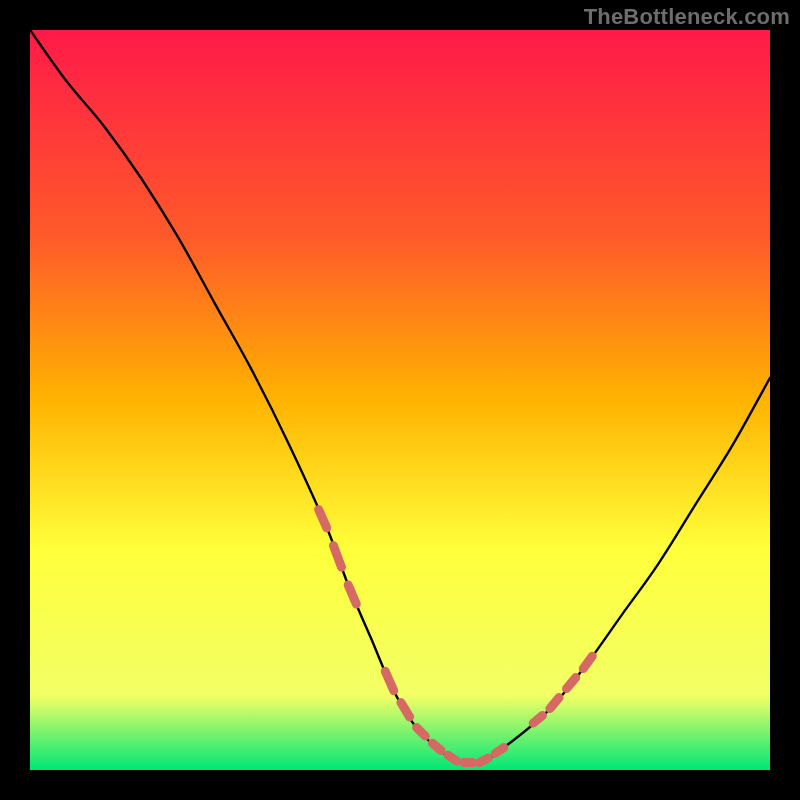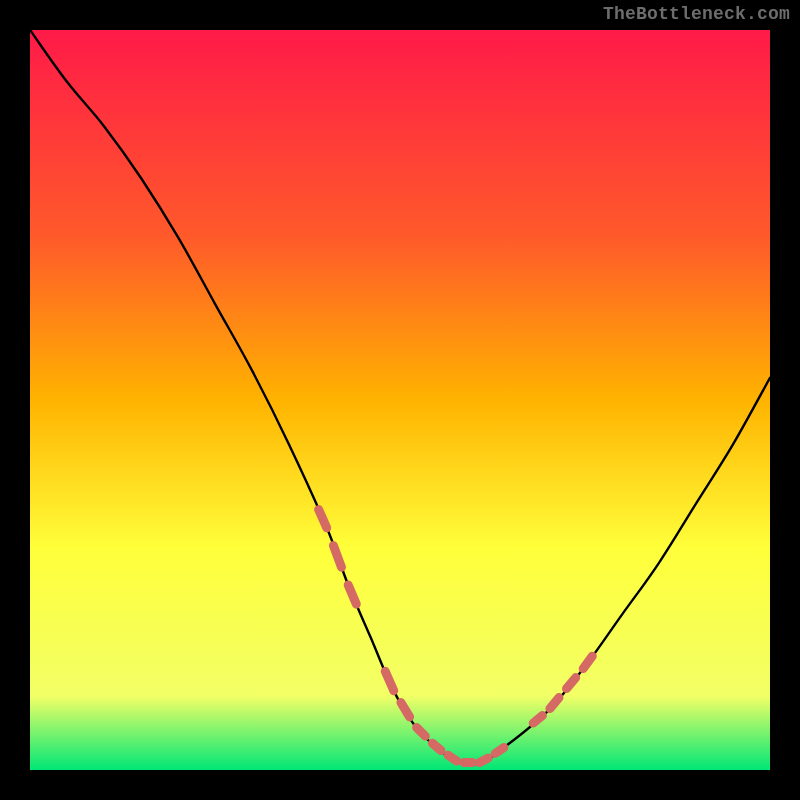--- a/index.html
+++ b/index.html
@@ -22,22 +22,22 @@
     position: absolute;
     left: 0;
     top: 0;
     width: 740px;
     height: 740px;
   }
   .attribution {
     position: absolute;
     top: 4px;
     right: 10px;
-    font-family: Liberation Mono, monospace;
-    font-size: 18px;
+    font-family: Liberation Sans, sans-serif;
+    font-size: 22px;
     font-weight: 600;
     color: #6d6d6d;
     letter-spacing: 0.2px;
     user-select: none;
     text-align: center;
   }
   svg {
     display: block;
   }
 </style>

